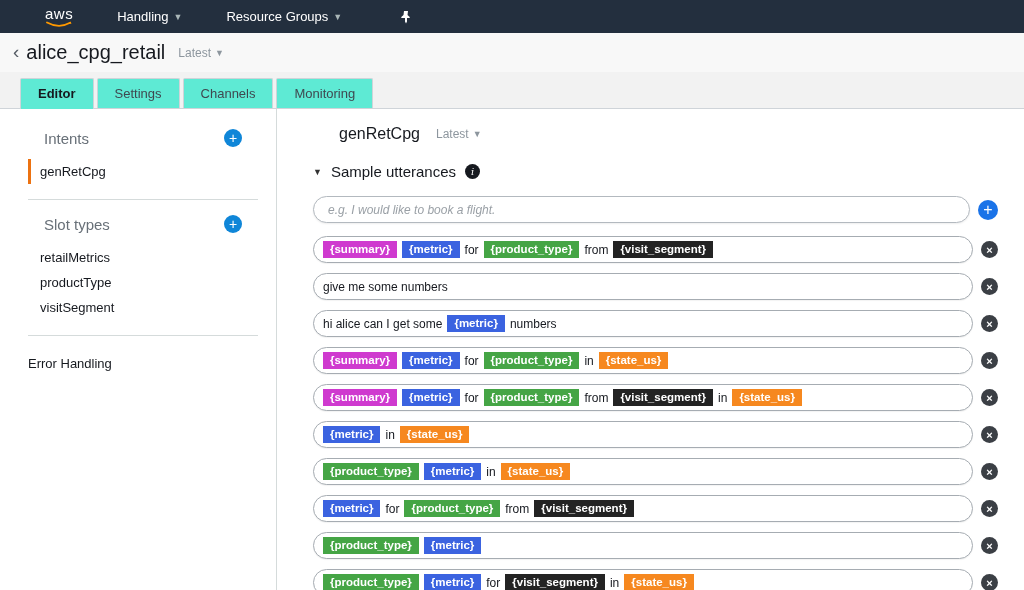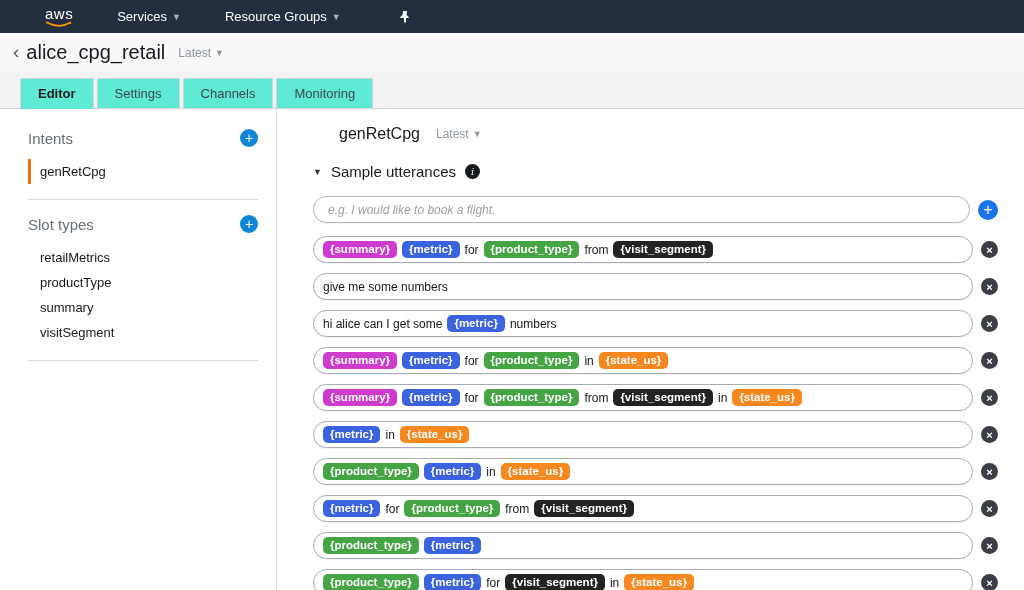--- a/index.html
+++ b/index.html
@@ -45,21 +45,21 @@
     background: #5eead4; font-weight: bold; color: #16191f;
     position: relative; margin-bottom: -1px; padding-bottom: 8px;
   }
 
   
   .content { display: flex; height: 487px; background: #fff; }
   .sidebar { width: 277px; border-right: 1px solid #d5dbdb; padding: 14px 18px 0 28px; flex-shrink: 0; }
   .main { flex: 1; padding: 12px 26px 0 36px; }
 
   
-  .side-header { display: flex; justify-content: space-between; align-items: center; margin: 6px 0 12px; }
+  .side-header { display: flex; justify-content: space-between; align-items: center; margin: 6px 16px 12px; }
   .side-header .label { color: #687078; font-size: 15px; }
   .plus-btn {
     width: 18px; height: 18px; border-radius: 50%; background: #0f86d8; color: #fff;
     border: none; font-size: 14px; line-height: 17px; text-align: center; cursor: pointer; padding: 0;
   }
   .side-item { font-size: 13px; color: #16191f; padding: 5px 0 5px 12px; cursor: pointer; }
   .side-item.selected { border-left: 3px solid #ec7211; padding-left: 9px; }
   .side-divider { border: none; border-top: 1px solid #d5dbdb; margin: 15px 0; }
 
   
@@ -86,21 +86,21 @@
     flex-shrink: 0;
   }
 
   .utt-row { display: flex; align-items: center; gap: 8px; margin-bottom: 10px; }
   .utt-box {
     flex: 1; height: 27px; border: 1px solid #a6acb2; border-radius: 14px; background: #fff;
     display: flex; align-items: center; padding: 0 9px; gap: 5px; font-size: 12px;
     box-shadow: 0 1px 1px rgba(0,0,0,0.05); overflow: hidden; white-space: nowrap; cursor: text;
   }
   .chip {
-    color: #fff; font-weight: bold; font-size: 11.5px; padding: 3px 7px; border-radius: 5px;
+    color: #fff; font-weight: bold; font-size: 11.5px; padding: 3px 7px; border-radius: 0;
     line-height: 1; cursor: pointer; flex-shrink: 0;
   }
   .plain { color: #16191f; }
   .close-btn {
     width: 17px; height: 17px; border-radius: 50%; background: #3b3f45; color: #fff;
     border: none; font-size: 11px; font-weight: bold; line-height: 16px; text-align: center;
     cursor: pointer; padding: 0; flex-shrink: 0;
   }
 </style>
 </head>
@@ -108,21 +108,21 @@
 
 <header class="topnav">
   <div class="aws-logo">
     <span class="aws-text">aws</span>
     <svg width="26" height="7" viewBox="0 0 26 7">
       <path d="M1 1.5 Q13 8 24 1.8" stroke="#ff9900" stroke-width="1.8" fill="none" stroke-linecap="round"></path>
       <path d="M24.5 0.5 L25.5 2.8 L22.8 2.6 Z" fill="#ff9900"></path>
     </svg>
   </div>
   <div class="nav-item">
-    <span>Services</span>
+    <span>Handling</span>
     <span class="caret">▼</span>
   </div>
   <div class="nav-item">
     <span>Resource Groups</span>
     <span class="caret">▼</span>
   </div>
   <div class="nav-pin">
     <svg width="12" height="14" viewBox="0 0 12 14">
       <path d="M4 1 h4 l-0.5 4 2.2 2 v1 H7 v3.6 L6 13.6 5 11.6 V8 H1.3 V7 l2.2 -2 Z" fill="#ffffff"></path>
     </svg>
@@ -155,25 +155,25 @@
     <div class="side-item selected">genRetCpg</div>
 
     <hr class="side-divider">
 
     <div class="side-header">
       <span class="label">Slot types</span>
       <button class="plus-btn">+</button>
     </div>
     <div class="side-item">retailMetrics</div>
     <div class="side-item">productType</div>
-    <div class="side-item">summary</div>
     <div class="side-item">visitSegment</div>
 
     <hr class="side-divider">
 
+    <div class="side-item" style="padding-left:0;">Error Handling</div>
   </aside>
 
   <main class="main">
     <div class="intent-title-row">
       <h2 class="intent-title">genRetCpg</h2>
       <span class="version-dd">
         <span>Latest</span>
         <span class="caret">▼</span>
       </span>
     </div>

